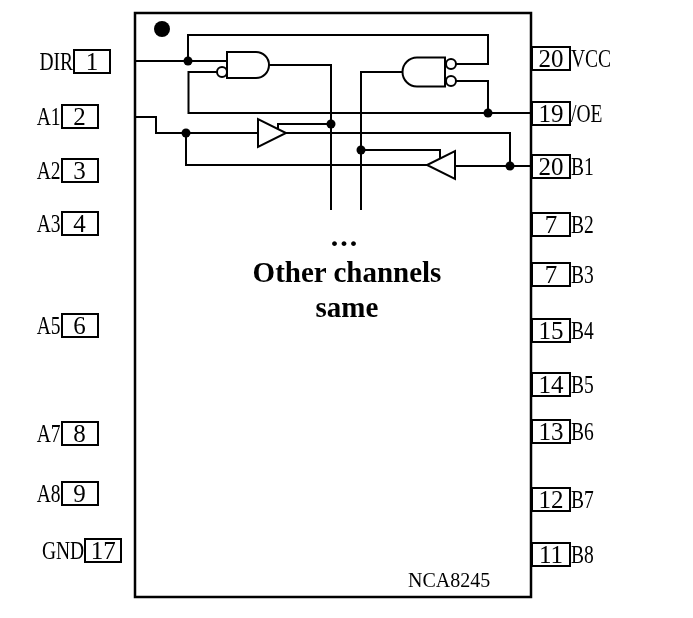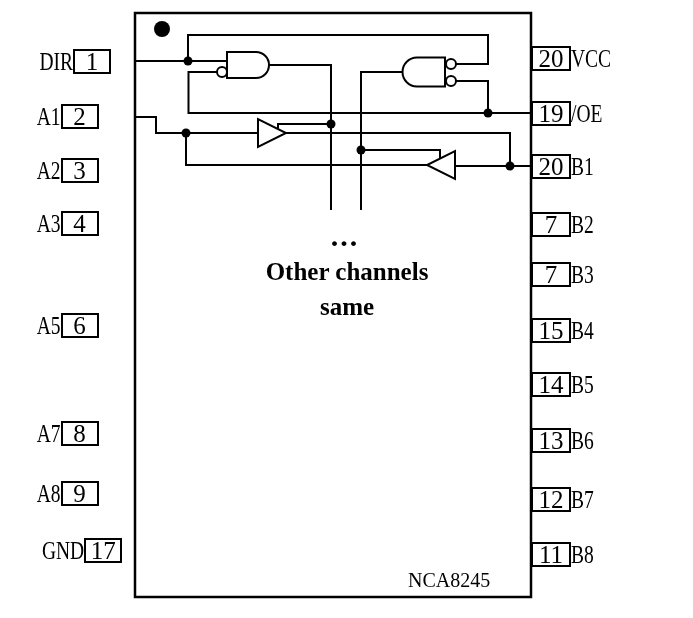--- a/index.html
+++ b/index.html
@@ -17,21 +17,21 @@
     background:#fff;font-size:25px;line-height:1;flex:0 0 auto;
   }
   .pin-row.right .pin-num{width:40px;}
   .pin-label{font-size:25px;line-height:1;display:inline-block;white-space:nowrap;transform:scaleX(0.78);}
   .pin-row.left  .pin-label{transform-origin:right center;}
   .pin-row.right .pin-label{transform-origin:left center;}
   .ellipsis{
     position:absolute;left:295px;top:221px;width:100px;text-align:center;
     font-weight:bold;font-size:30px;line-height:30px;letter-spacing:2px;
   }
-  .oc-line{position:absolute;left:197px;width:300px;text-align:center;font-weight:bold;font-size:25px;line-height:34px;}
+  .oc-line{position:absolute;left:197px;width:300px;text-align:center;font-weight:bold;font-size:29px;line-height:34px;}
   .oc-line.l1{top:255px;}
   .oc-line.l2{top:290px;}
   .part-number{position:absolute;left:408px;top:567px;width:120px;font-size:20px;line-height:26px;}
 </style>
 </head>
 <body>
 
 <div class="canvas">
 
   <svg class="art" width="693" height="618" viewBox="0 0 693 618">
@@ -133,21 +133,21 @@
     <span class="pin-label">B3</span>
   </div>
   <div class="pin-row right" style="top:318px">
     <span class="pin-num">15</span>
     <span class="pin-label">B4</span>
   </div>
   <div class="pin-row right" style="top:372px">
     <span class="pin-num">14</span>
     <span class="pin-label">B5</span>
   </div>
-  <div class="pin-row right" style="top:428px">
+  <div class="pin-row right" style="top:419px">
     <span class="pin-num">13</span>
     <span class="pin-label">B6</span>
   </div>
   <div class="pin-row right" style="top:487px">
     <span class="pin-num">12</span>
     <span class="pin-label">B7</span>
   </div>
   <div class="pin-row right" style="top:542px">
     <span class="pin-num">11</span>
     <span class="pin-label">B8</span>

